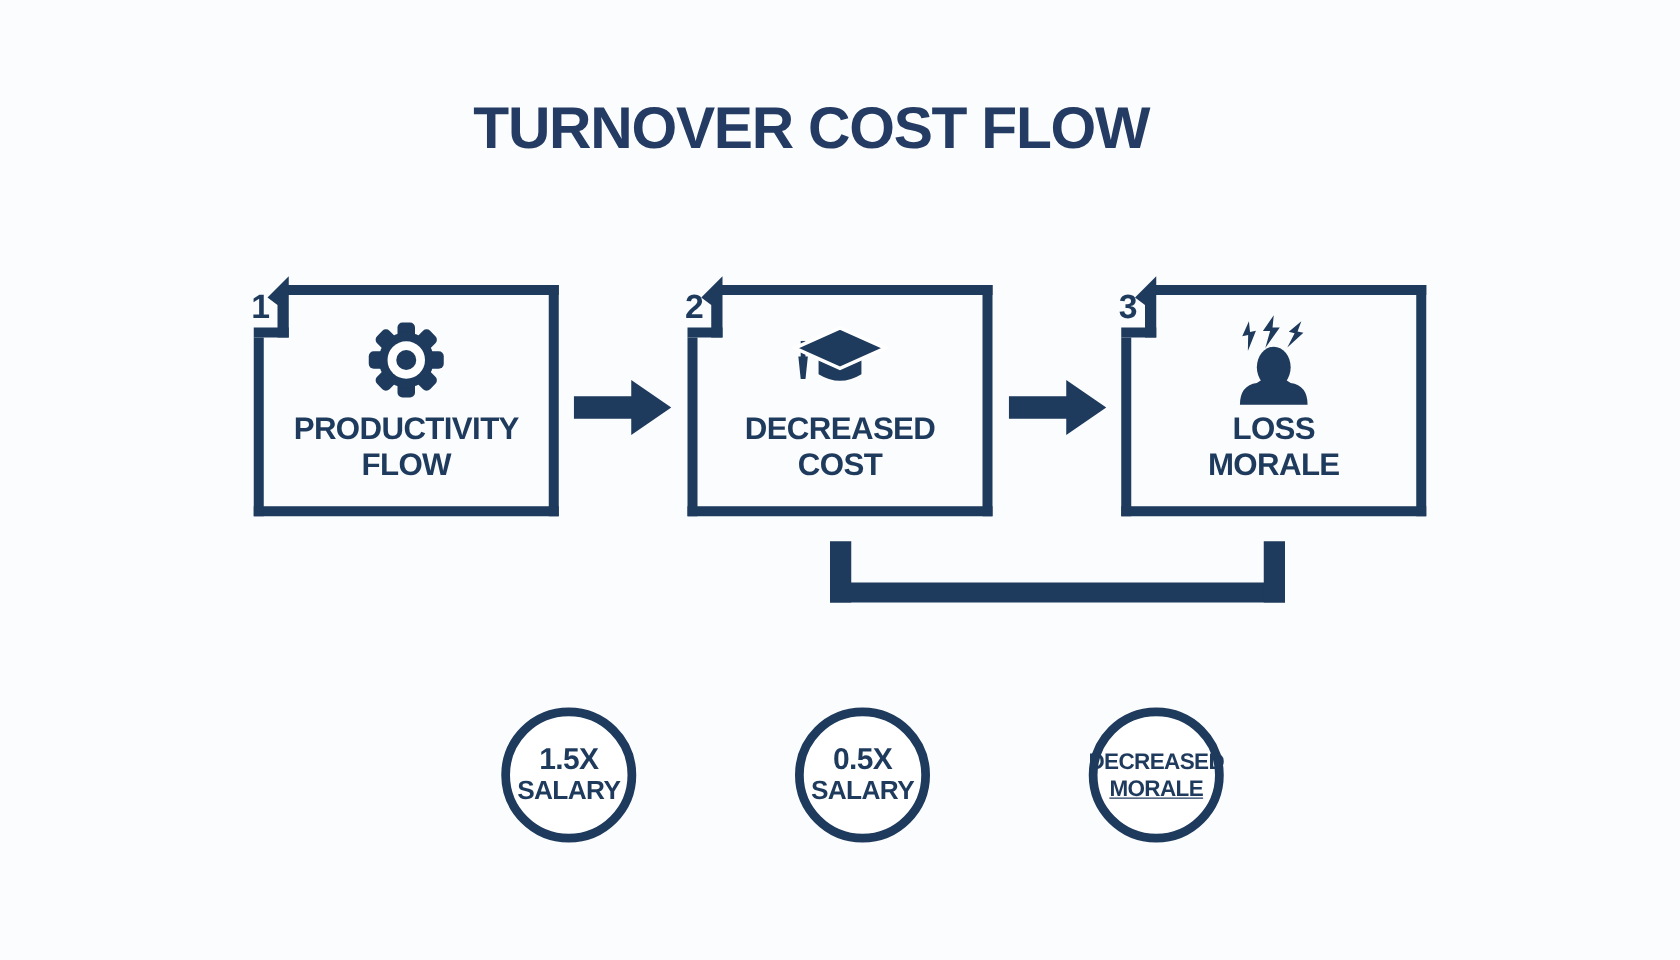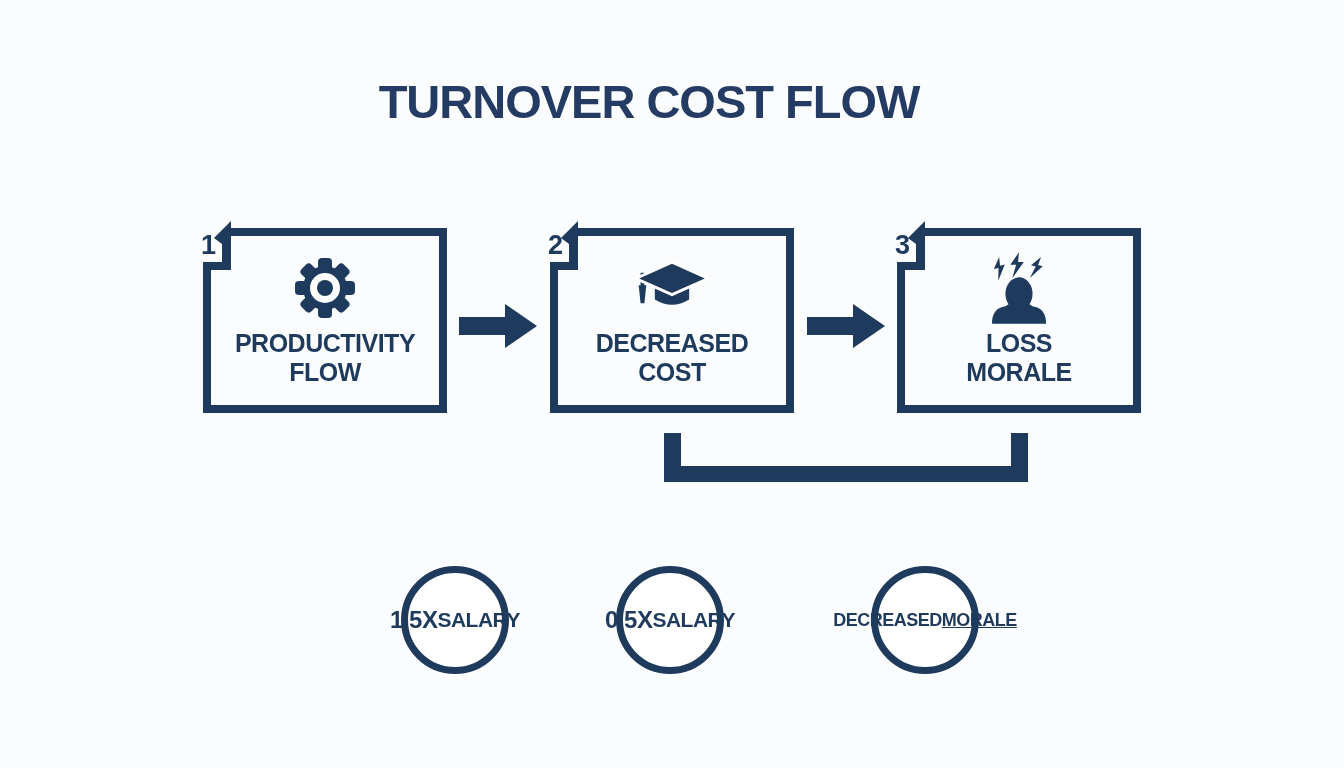--- a/index.html
+++ b/index.html
@@ -67,21 +67,21 @@
   .conn-v1{left:664px;top:433px;width:17px;height:49px;}
   .conn-v2{left:1011px;top:433px;width:17px;height:49px;}
   .conn-h{left:664px;top:466px;width:364px;height:16px;}
   
   .circle{
     position:absolute;top:566px;
     width:108px;height:108px;
     background:var(--boxfill);
     border:7px solid var(--accent);
     border-radius:50%;
-    display:flex;
+    display:flex;flex-direction:column;
     align-items:center;justify-content:center;
     color:var(--accent);
     font-weight:bold;text-align:right;
   }
   .circle .line1{font-size:24px;line-height:26px;letter-spacing:-0.5px;}
   .circle .line2{font-size:21px;line-height:24px;letter-spacing:-0.5px;}
   .circle.small .line1{font-size:18px;line-height:22px;}
   .circle.small .line2{font-size:18px;line-height:22px;text-decoration:underline;}
 </style>
 </head>
@@ -182,21 +182,21 @@
   </div>
 
   <div class="conn conn-v1"></div>
   <div class="conn conn-h"></div>
   <div class="conn conn-v2"></div>
 
   <div class="circle" style="left:401px">
     <div class="line1">1.5X</div>
     <div class="line2">SALARY</div>
   </div>
-  <div class="circle" style="left:616px">
+  <div class="circle" style="left:636px">
     <div class="line1">0.5X</div>
     <div class="line2">SALARY</div>
   </div>
   <div class="circle small" style="left:871px">
     <div class="line1">DECREASED</div>
     <div class="line2">MORALE</div>
   </div>
 
 </div>
 

